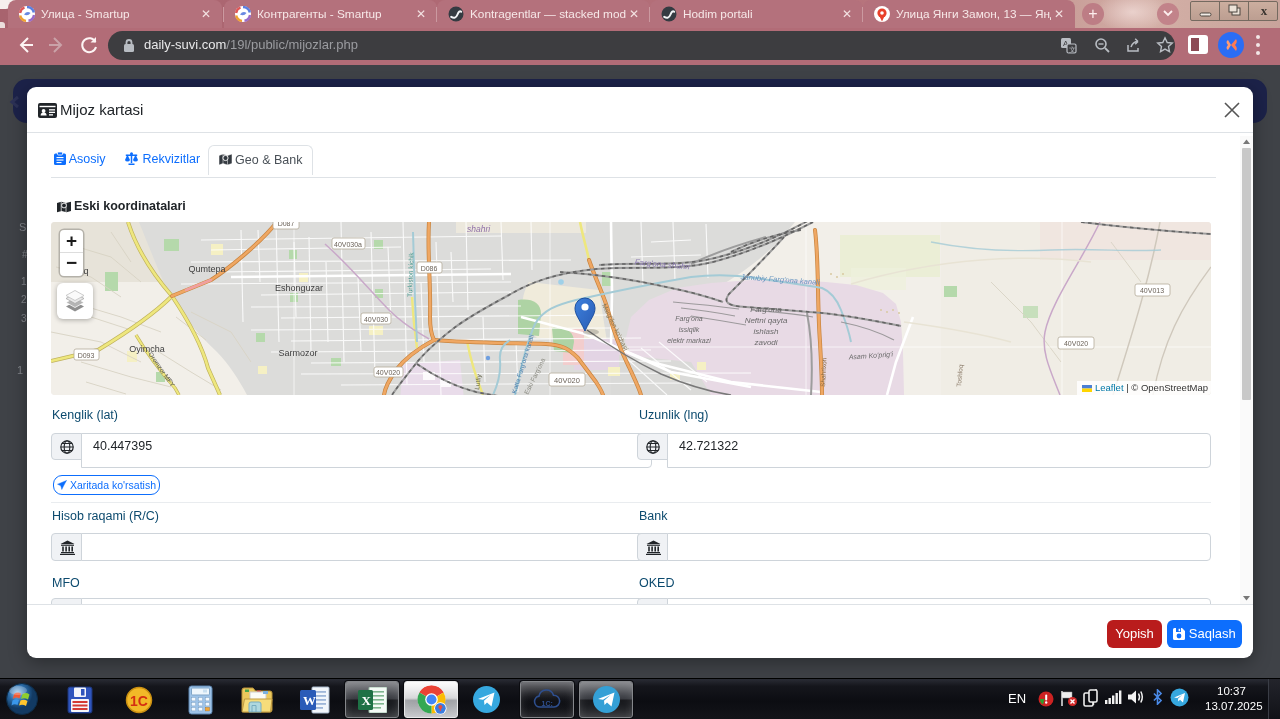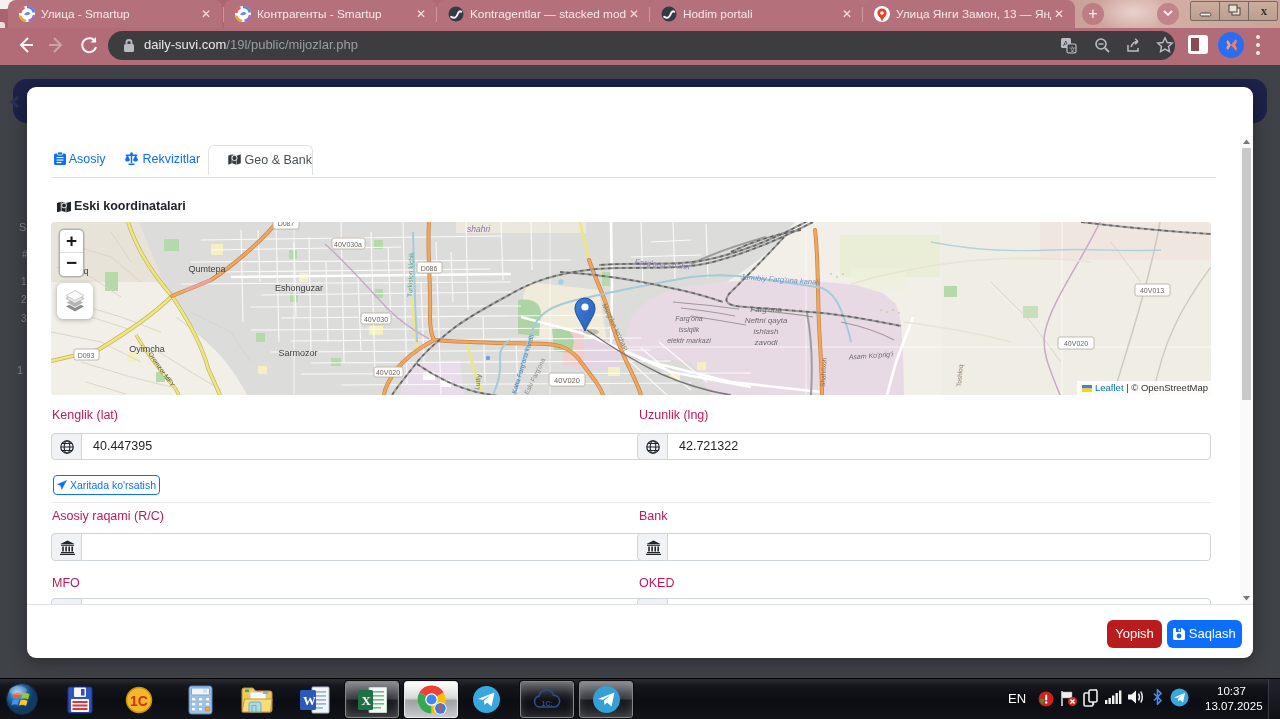--- a/index.html
+++ b/index.html
@@ -25,29 +25,29 @@
 #navypanel { position:absolute; left:13px; top:14px; width:1254px; height:44px; background:#1c2249; border-radius:14px; }
 .ghost { position:absolute; color:#83868c; font-size:11px; }
 
 
 #modal { position:absolute; left:27px; top:87px; width:1226px; height:571px; background:#ffffff; border-radius:9px; box-shadow:0 4px 18px rgba(0,0,0,.35); }
 #mhead { position:absolute; left:0; top:0; width:100%; height:46px; border-bottom:1px solid #dee2e6; }
 #mtitle { position:absolute; left:33px; top:14px; font-size:15px; color:#212529; }
 #mclose { position:absolute; right:6px; top:8px; width:30px; height:30px; }
 #mtabs { position:absolute; left:24px; top:58px; width:1165px; height:30px; }
 .mtab { position:absolute; top:0; height:30px; font-size:12.5px; color:#0d6efd; line-height:29px; }
-#mtabact { position:absolute; left:157px; top:0; width:105px; height:30px; background:#fff; border:1px solid #dee2e6; border-bottom:0; border-radius:6px 6px 0 0; color:#495057; font-size:12.5px; line-height:28px; text-align:right; }
+#mtabact { position:absolute; left:157px; top:0; width:105px; height:30px; background:#fff; border:1px solid #dee2e6; border-bottom:0; border-radius:6px 6px 0 0; color:#495057; font-size:12.5px; line-height:28px; text-align:center; }
 #tabline { position:absolute; left:24px; top:90px; width:1165px; height:1px; background:#dee2e6; }
 #secttl { position:absolute; left:47px; top:112px; font-size:12.5px; font-weight:bold; color:#212529; }
 #mapbox { position:absolute; left:24px; top:135px; width:1160px; height:173px; border-radius:4px; overflow:hidden; background:#f2efe9; }
-.flabel { position:absolute; font-size:12.5px; color:#be185d; }
+.flabel { position:absolute; font-size:12.5px; color:#0c4a6e; }
 .igroup { position:absolute; height:27px; }
 .iaddon { position:absolute; left:0; top:0; width:31px; height:27px; background:#f0f2f5; border:1px solid #ced4da; border-radius:4px 0 0 4px; }
-.ifield { position:absolute; left:30px; top:0; right:0; height:27px; background:#fff; border:1px solid #ced4da; border-radius:0 4px 4px 0; font-size:12.5px; color:#212529; line-height:25px; padding-left:11px; }
-#xbtn { position:absolute; left:26px; top:388px; width:107px; height:20px; border:1px solid #0d6efd; border-radius:4px; color:#0d6efd; font-size:10.5px; line-height:18px; text-align:center; }
+.ifield { position:absolute; left:30px; top:0; right:0; height:35px; background:#fff; border:1px solid #ced4da; border-radius:0 4px 4px 0; font-size:12.5px; color:#212529; line-height:25px; padding-left:11px; }
+#xbtn { position:absolute; left:26px; top:388px; width:107px; height:20px; border:1px solid #0d6efd; border-radius:9px; color:#0d6efd; font-size:10.5px; line-height:18px; text-align:center; }
 .hrline { position:absolute; left:24px; width:1160px; height:1px; background:#e9ecef; }
 #mfoot { position:absolute; left:0; top:517px; width:100%; height:54px; border-top:1px solid #dee2e6; }
 .btn { position:absolute; top:15px; height:28px; border-radius:6px; font-size:13px; color:#fff; text-align:center; line-height:28px; }
 #sbar { position:absolute; right:0; top:49px; width:13px; height:468px; background:#fafafa; }
 #sthumb { position:absolute; left:2px; top:12px; width:9px; height:252px; background:#c8c8c8; border-radius:1px; }
 
 
 #taskbar { position:absolute; left:0; top:678px; width:1280px; height:41px; background:linear-gradient(180deg,#2a2c35 0%,#15161c 18%,#0c0d12 55%,#131419 100%); border-top:1px solid #000; }
 .tkbox { position:absolute; top:2px; width:54px; height:37px; border:1px solid #85878b; border-radius:3px; box-shadow:0 0 0 1px #0b0c10, inset 0 12px 14px -6px rgba(255,255,255,.38), inset 0 -10px 12px -8px rgba(255,255,255,.18); background:linear-gradient(180deg,#56585e 0%,#36383e 48%,#17181c 52%,#26282c 100%); }
 .tray { color:#fff; }
@@ -183,20 +183,35 @@
     <div class="ghost" style="left:22px;top:184px;font-size:10px;">#</div>
     <div class="ghost" style="left:21px;top:211px;font-size:10px;">1</div>
     <div class="ghost" style="left:21px;top:229px;font-size:10px;">2</div>
     <div class="ghost" style="left:21px;top:248px;font-size:10px;">3</div>
     <div class="ghost" style="left:17px;top:299px;">1</div>
     <div style="position:absolute;left:8px;top:30px;width:14px;height:14px;"><svg width="14" height="14">
           <path d="M10 2 L4 7 L10 12" stroke="#2c3155" stroke-width="3" fill="none"></path>
         </svg></div>
   </div>
   <div id="modal">
+    <div id="mhead">
+      <svg style="position:absolute;left:11px;top:16px;" width="19" height="15" viewBox="0 0 19 15">
+          <rect x="0" y="0" width="19" height="15" rx="2" fill="#212529"></rect>
+          <rect x="1.5" y="2.8" width="16" height="1.4" fill="#fff"></rect>
+          <circle cx="5.6" cy="8" r="1.9" fill="#fff"></circle>
+          <path d="M2.6 12.6 a3 3 0 0 1 6 0 Z" fill="#fff"></path>
+          <rect x="11" y="6.2" width="6" height="1.3" fill="#fff"></rect>
+          <rect x="11" y="8.7" width="6" height="1.3" fill="#fff"></rect>
+          <rect x="11" y="11.2" width="4" height="1.3" fill="#fff"></rect>
+        </svg>
+      <div id="mtitle">Mijoz kartasi</div>
+      <svg id="mclose" viewBox="0 0 30 30">
+          <path d="M8 8 L22 22 M22 8 L8 22" stroke="#555" stroke-width="1.6"></path>
+        </svg>
+    </div>
     <div id="mtabs">
       <div class="mtab" style="left:3px;">
         <svg style="vertical-align:-2px" width="12" height="13" viewBox="0 0 12 13">
             <rect x="0" y="1.5" width="12" height="11.5" rx="1.5" fill="#0d6efd"></rect>
             <rect x="3.5" y="0" width="5" height="3" rx="1" fill="#0d6efd" stroke="#fff" stroke-width=".8"></rect>
             <rect x="2.5" y="5" width="7" height="1.1" fill="#fff"></rect>
             <rect x="2.5" y="7.5" width="7" height="1.1" fill="#fff"></rect>
             <rect x="2.5" y="10" width="5" height="1.1" fill="#fff"></rect>
           </svg>
         Asosiy</div>
@@ -531,21 +546,21 @@
             <circle cx="7" cy="7" r="6.2" stroke="#212529" stroke-width="1.2" fill="none"></circle>
             <ellipse cx="7" cy="7" rx="2.8" ry="6.2" stroke="#212529" stroke-width="1.1" fill="none"></ellipse>
             <path d="M.8 7 H13.2 M1.8 3.5 H12.2 M1.8 10.5 H12.2" stroke="#212529" stroke-width="1"></path>
           </svg></div>
       <div class="ifield">42.721322</div>
     </div>
     <div id="xbtn"><svg style="vertical-align:-1px" width="10" height="10" viewBox="0 0 10 10">
           <path d="M9.5 .5 L.5 4.2 L3.8 5.8 L4.8 9.5 L6.5 6 Z M3.8 5.8 L9.5 .5" fill="#0d6efd" stroke="#0d6efd" stroke-width=".4"></path>
         </svg> Xaritada ko'rsatish</div>
     <div class="hrline" style="top:415px;"></div>
-    <div class="flabel" style="left:25px;top:422px;">Asosiy raqami (R/C)</div>
+    <div class="flabel" style="left:25px;top:422px;">Hisob raqami (R/C)</div>
     <div class="flabel" style="left:612px;top:422px;">Bank</div>
     <div class="igroup" style="left:24px;top:446px;width:601px;height:28px;">
       <div class="iaddon" style="height:28px;"><svg style="margin:6px 0 0 8px" width="15" height="15" viewBox="0 0 15 15">
             <path d="M7.5 .5 L14.5 4 H.5 Z" fill="#212529"></path>
             <rect x="1" y="4.6" width="13" height="1.2" fill="#212529"></rect>
             <rect x="2.2" y="6.5" width="1.6" height="5" fill="#212529"></rect>
             <rect x="5.3" y="6.5" width="1.6" height="5" fill="#212529"></rect>
             <rect x="8.4" y="6.5" width="1.6" height="5" fill="#212529"></rect>
             <rect x="11.4" y="6.5" width="1.6" height="5" fill="#212529"></rect>
             <rect x="1" y="12" width="13" height="1.2" fill="#212529"></rect>

